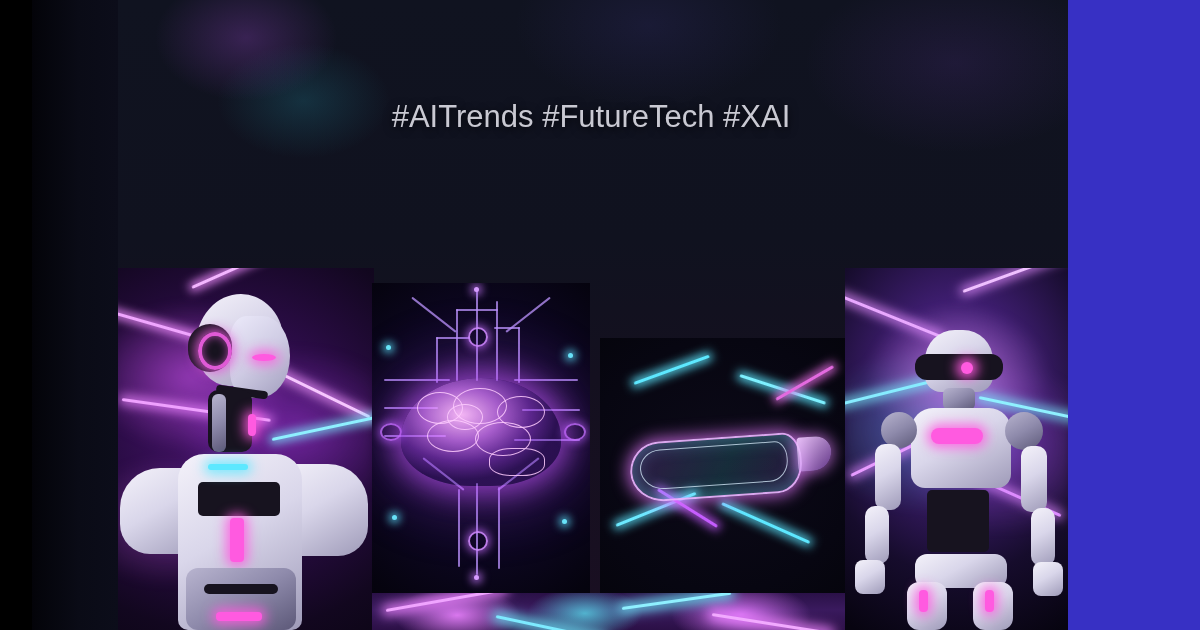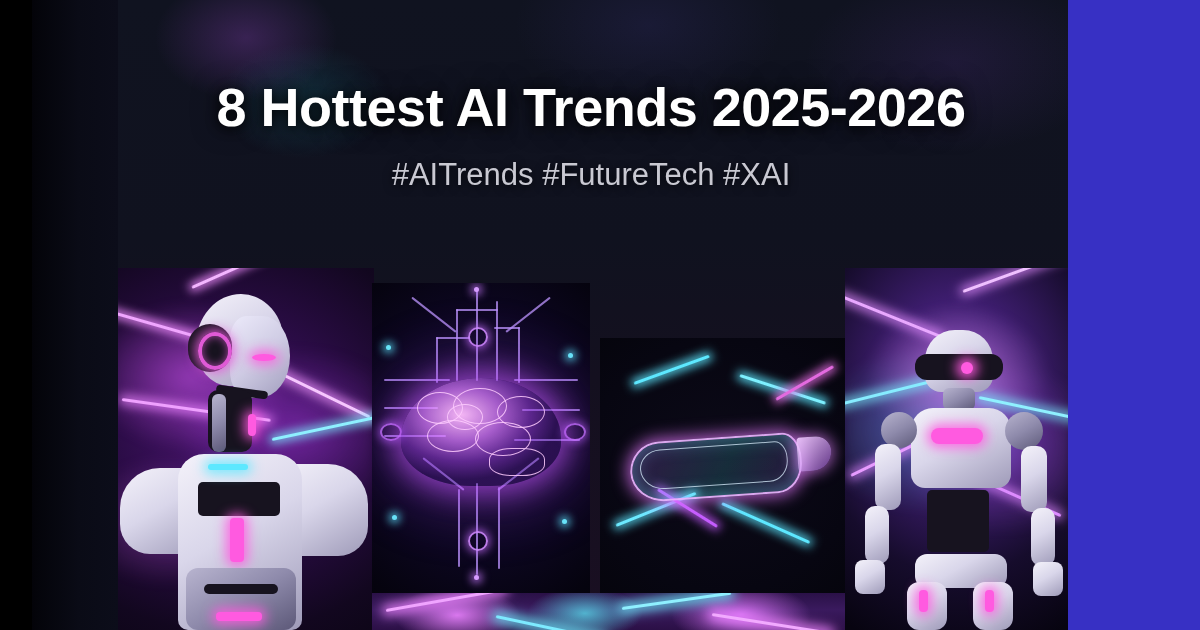--- a/index.html
+++ b/index.html
@@ -327,17 +327,16 @@
       <div class="bolt" style="left:250px;top:14px;width:110px;height:3px;background:#8ff0ff;box-shadow:0 0 12px 4px rgba(110,235,255,.9);transform:rotate(-8deg);"></div>
       <div class="bolt" style="left:340px;top:20px;width:120px;height:3px;background:#f2aaff;box-shadow:0 0 12px 4px rgba(235,130,255,.95);transform:rotate(9deg);"></div>
     </div>
   </div>
 
   <div class="edge-navy"></div>
   <div class="edge-black"></div>
   <div class="edge-blue" style="background: rgb(55, 48, 196);"></div>
 
   <div class="textwrap">
-    <h1 class="title">8 Hottest AI Trends 2025-2026</h1>
     <p class="hashtags">#AITrends #FutureTech #XAI</p>
   </div>
 
 </div>
 
 </body></html>

